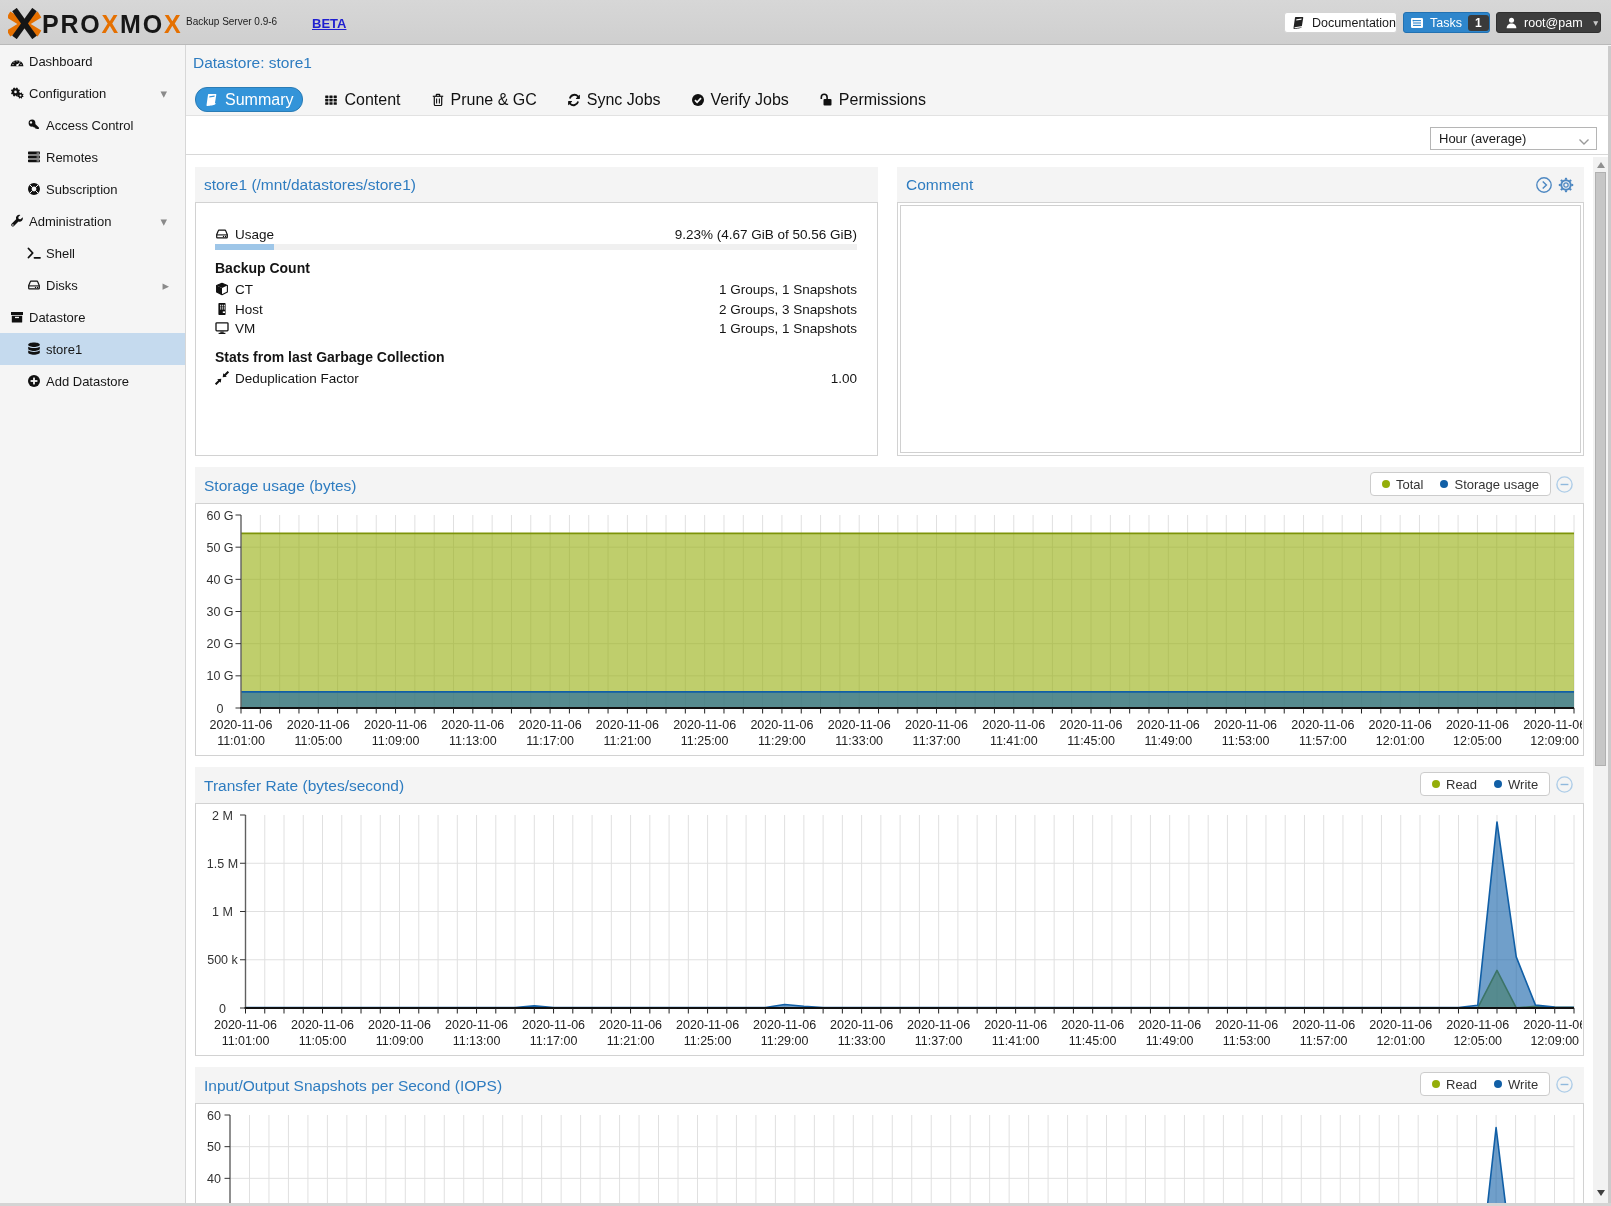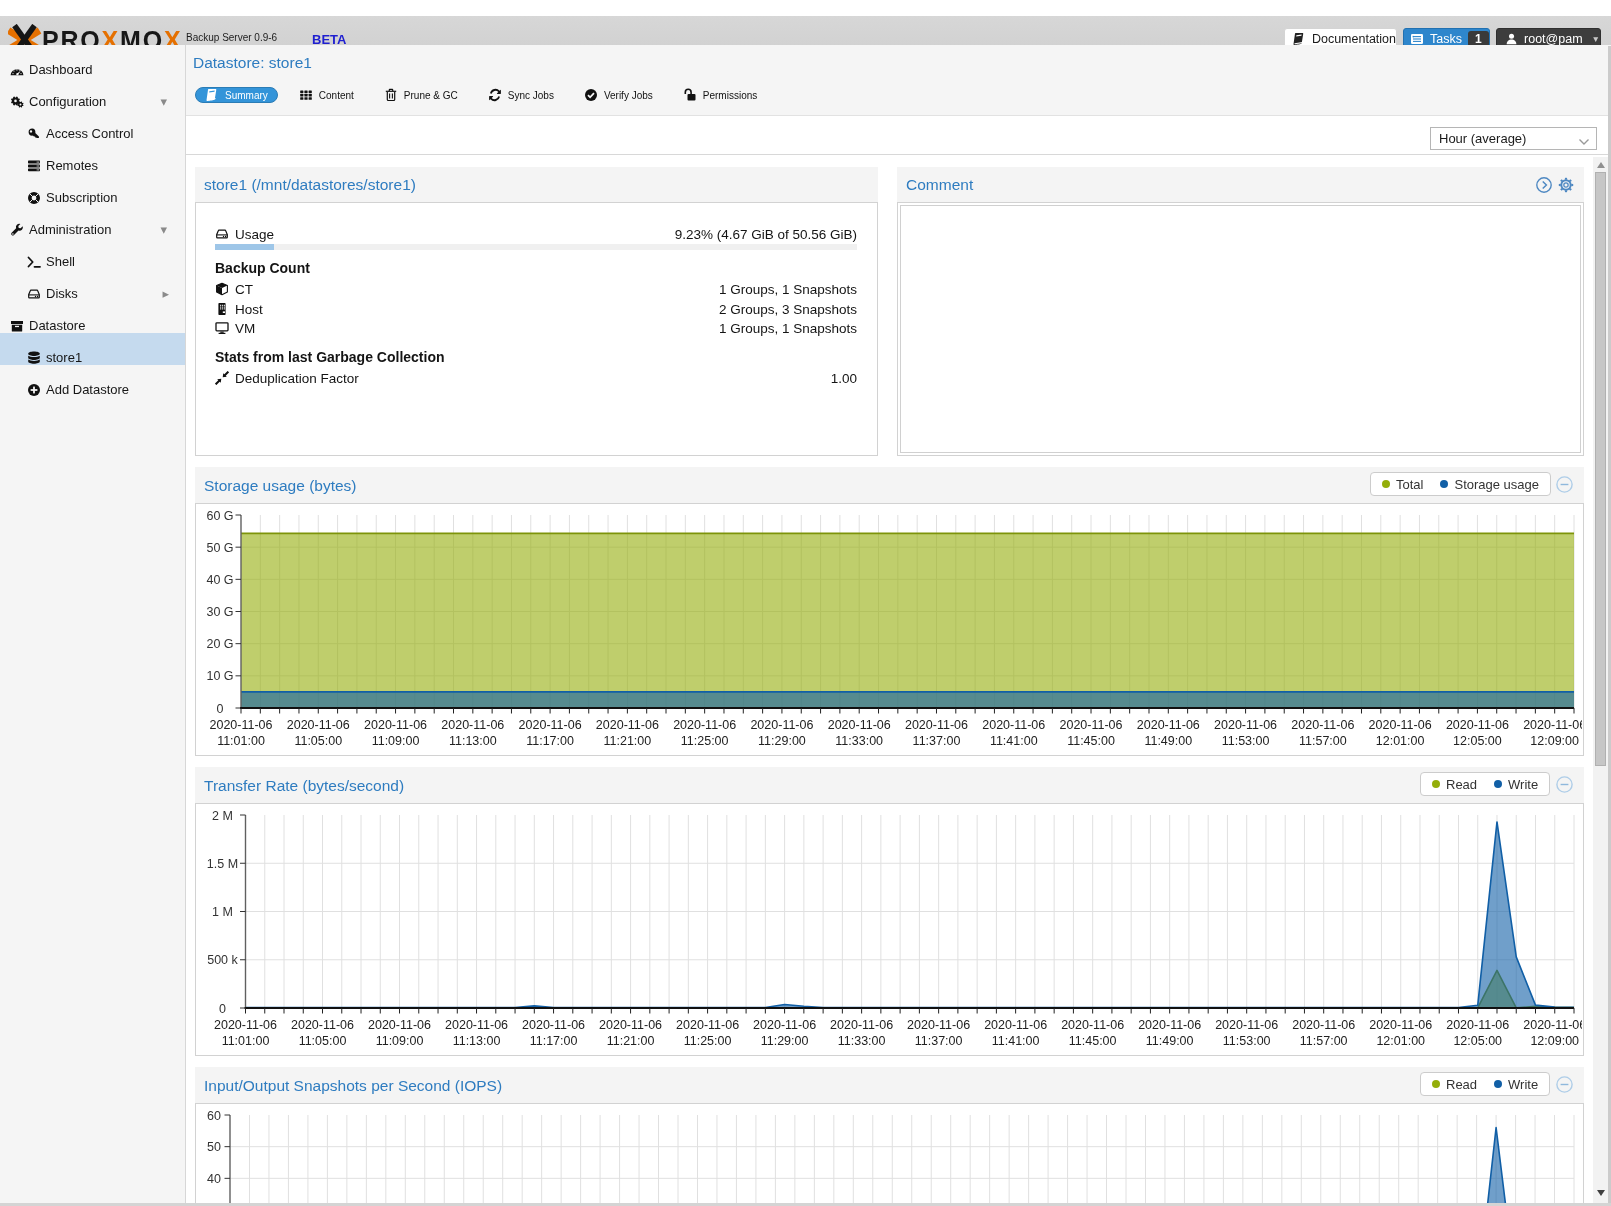--- a/index.html
+++ b/index.html
@@ -1,39 +1,39 @@
 <!DOCTYPE html>
 <html><head><meta charset="utf-8"><style>
 * { margin:0; padding:0; box-sizing:border-box; }
 html,body { width:1611px; height:1206px; overflow:hidden; font-family:"Liberation Sans",sans-serif; background:#fff; }
-#header { position:absolute; left:0; top:16px; width:1611px; height:45px;
+#header { position:absolute; left:0; top:0; width:1611px; height:45px;
   background:linear-gradient(to bottom,#d7d7d7 0,#cfcfcf 100%); border-bottom:1px solid #b9b9b9; }
 #logo { position:absolute; left:8px; top:8px; width:34px; height:31px; overflow:hidden; }
 #brand { position:absolute; left:42px; top:9.5px; font-size:25px; font-weight:bold; letter-spacing:1.8px; color:#171717; }
 #brand .ox { color:#e57000; }
 #subtitle { position:absolute; left:186px; top:16px; font-size:10px; color:#1d1d1d; }
 #beta { position:absolute; left:312px; top:16px; font-size:13px; color:#1f1fd0; text-decoration:underline; font-weight:bold;}
 .hbtn { position:absolute; top:12px; height:21px; border-radius:3px; font-size:12.5px; display:flex; align-items:center; }
 #b-doc { left:1284px; width:113px; background:#fff; border:1px solid #d4d4d4; color:#1a1a1a; padding-left:7px;}
 #b-tasks { left:1403px; width:87px; background:#2e86cc; border:1px solid #2271b1; color:#fff; padding-left:6px;}
 #b-tasks .badge { background:#3a3a3a; color:#fff; font-weight:bold; font-size:12px; border-radius:3px; padding:1px 7px; margin-left:6px;}
 #b-user { left:1496px; width:105px; background:#3d3d3d; border:1px solid #2f2f2f; color:#fff; padding-left:8px;}
 #b-user .car { margin-left:9px; font-size:8.5px; color:#c9c9c9; }
 .hbtn .ic { margin-right:6px; }
 #sidebar { position:absolute; left:0; top:45px; width:186px; height:1161px; background:#f5f5f5; border-right:1px solid #d7d7d7; }
-.nav-item { position:relative; height:32px; display:flex; align-items:flex-end; font-size:13px; color:#161616; }
+.nav-item { position:relative; height:32px; display:flex; align-items:center; font-size:13px; color:#161616; }
 .nav-item .ic { flex:none; }
 .nav-item .nt { margin-left:5px; }
 .nav-item.sel { background:#c5daee; }
 .arr { position:absolute; right:18px; color:#8a8a8a; font-size:13px; }
 .arr-r { right:16px; }
 #titlebar { position:absolute; left:186px; top:45px; width:1425px; height:70px; background:#f5f5f5; }
 #pgtitle { position:absolute; left:7px; top:9px; font-size:15.5px; color:#2e7cc0; }
 #tabs { position:absolute; left:9px; top:42px; display:flex; }
-.tab { height:16px; display:flex; align-items:center; font-size:10px; color:#111; padding:0 9px; margin-right:12px; border-radius:12px; }
+.tab { height:25px; display:flex; align-items:center; font-size:16px; color:#111; padding:0 9px; margin-right:12px; border-radius:12px; }
 .tab .ic { margin-right:6px; }
 .tab span { position:relative; top:0px; }
 .tab.active { background:#3394d9; border:1px solid #2b7cb5; color:#fff; }
 #toolbar { position:absolute; left:186px; top:115px; width:1425px; height:40px; background:#fff; border-top:1px solid #e2e2e2; border-bottom:1px solid #d8d8d8; }
 #combo { position:absolute; left:1244px; top:11px; width:167px; height:23px; border:1px solid #b5b5b5; background:#fff; font-size:13px; color:#1a1a1a; display:flex; align-items:center; padding-left:8px; }
 #combo .cc { position:absolute; right:6px; top:6px; }
 #content { position:absolute; left:186px; top:156px; width:1421px; height:1050px; background:#fff; }
 .panel { position:absolute; background:#fff; }
 .phd { position:absolute; left:0; top:0; width:100%; background:#f4f4f4; }
 .phd .t { position:absolute; left:9px; font-size:15.5px; color:#2e7cc0; }

